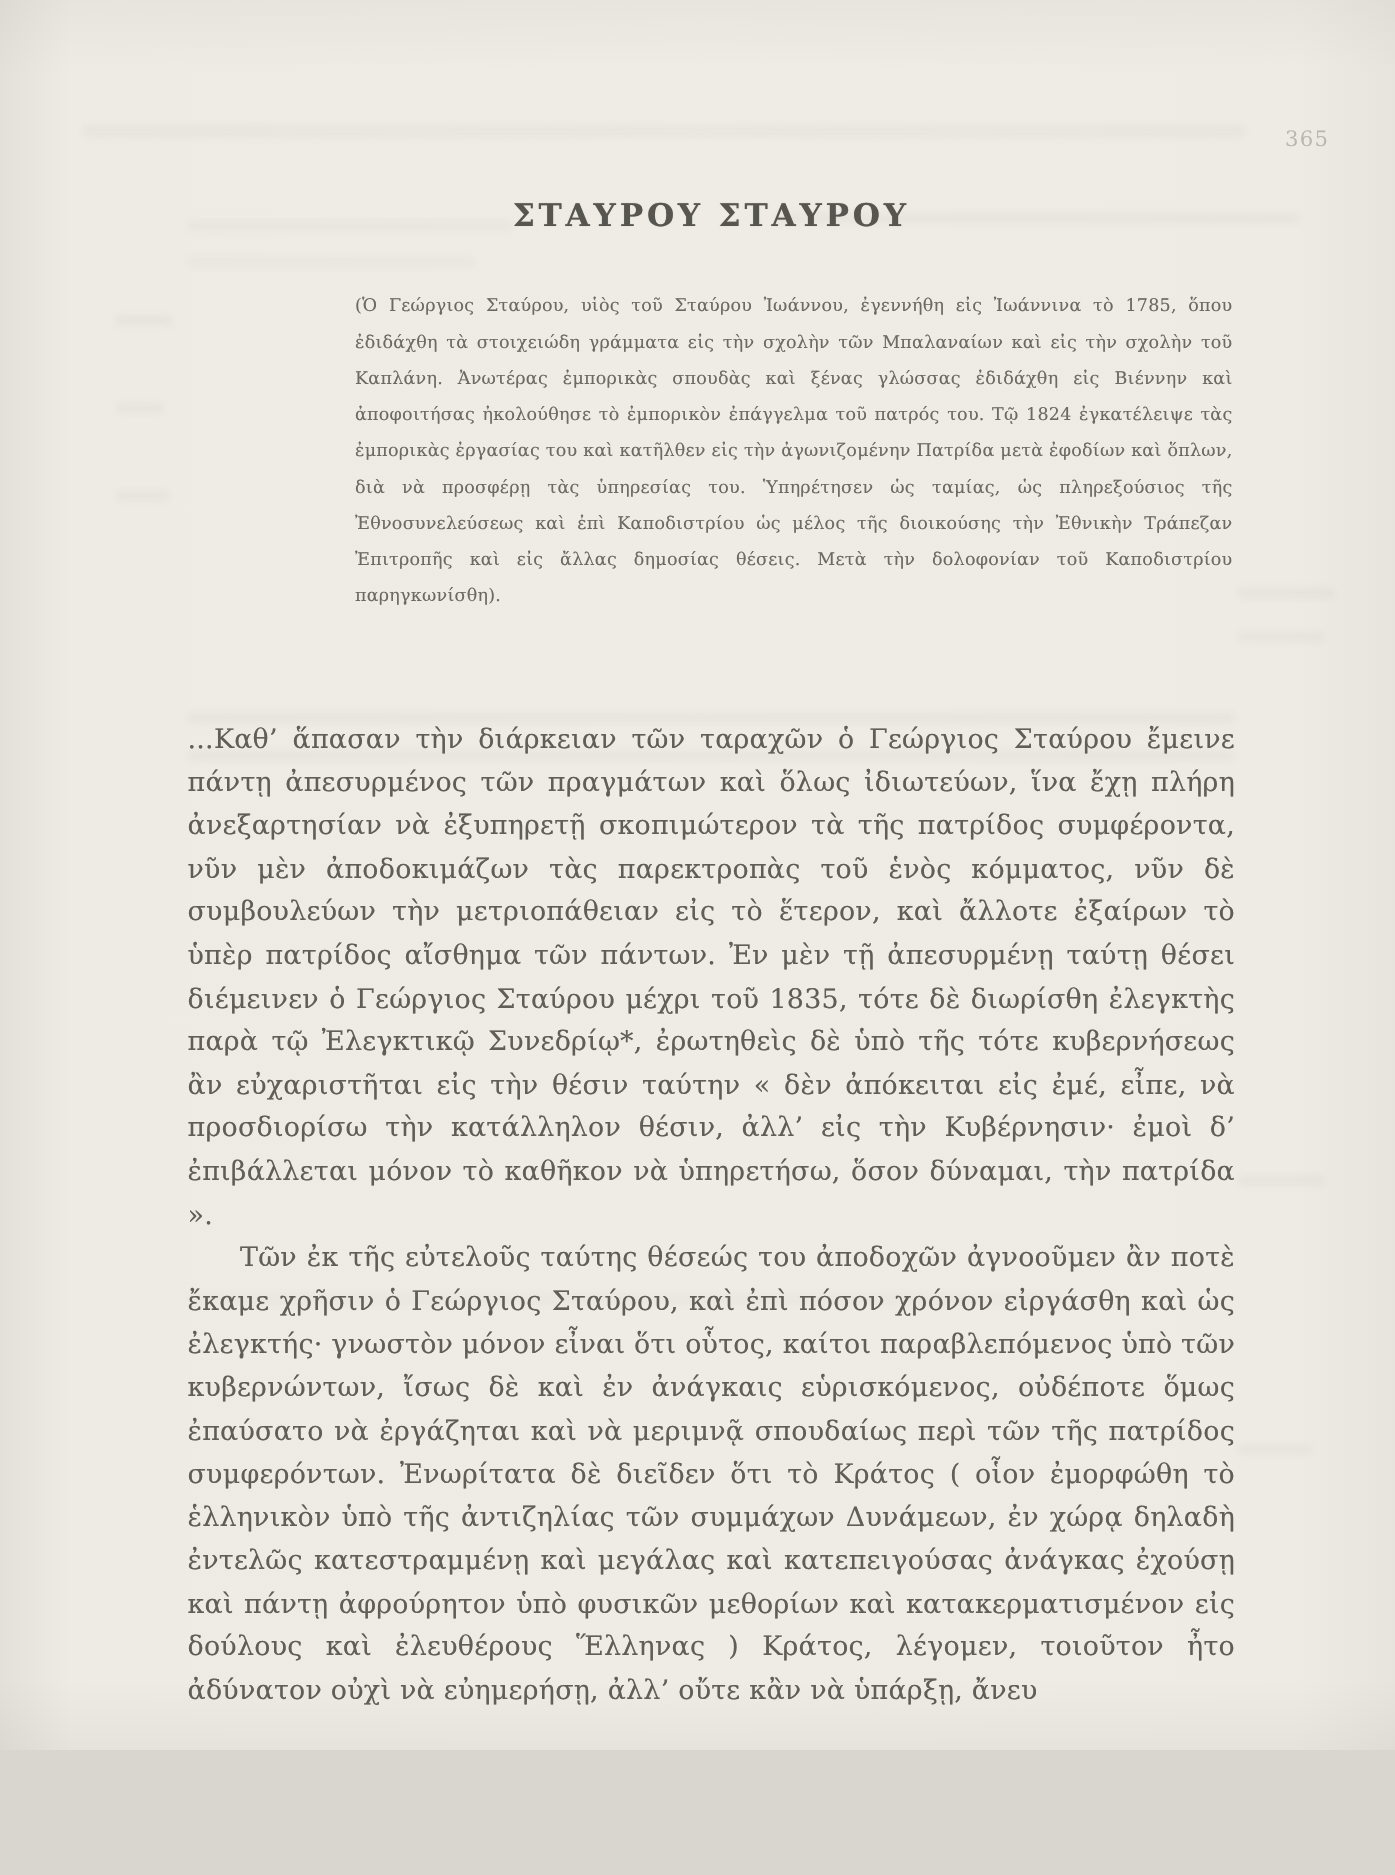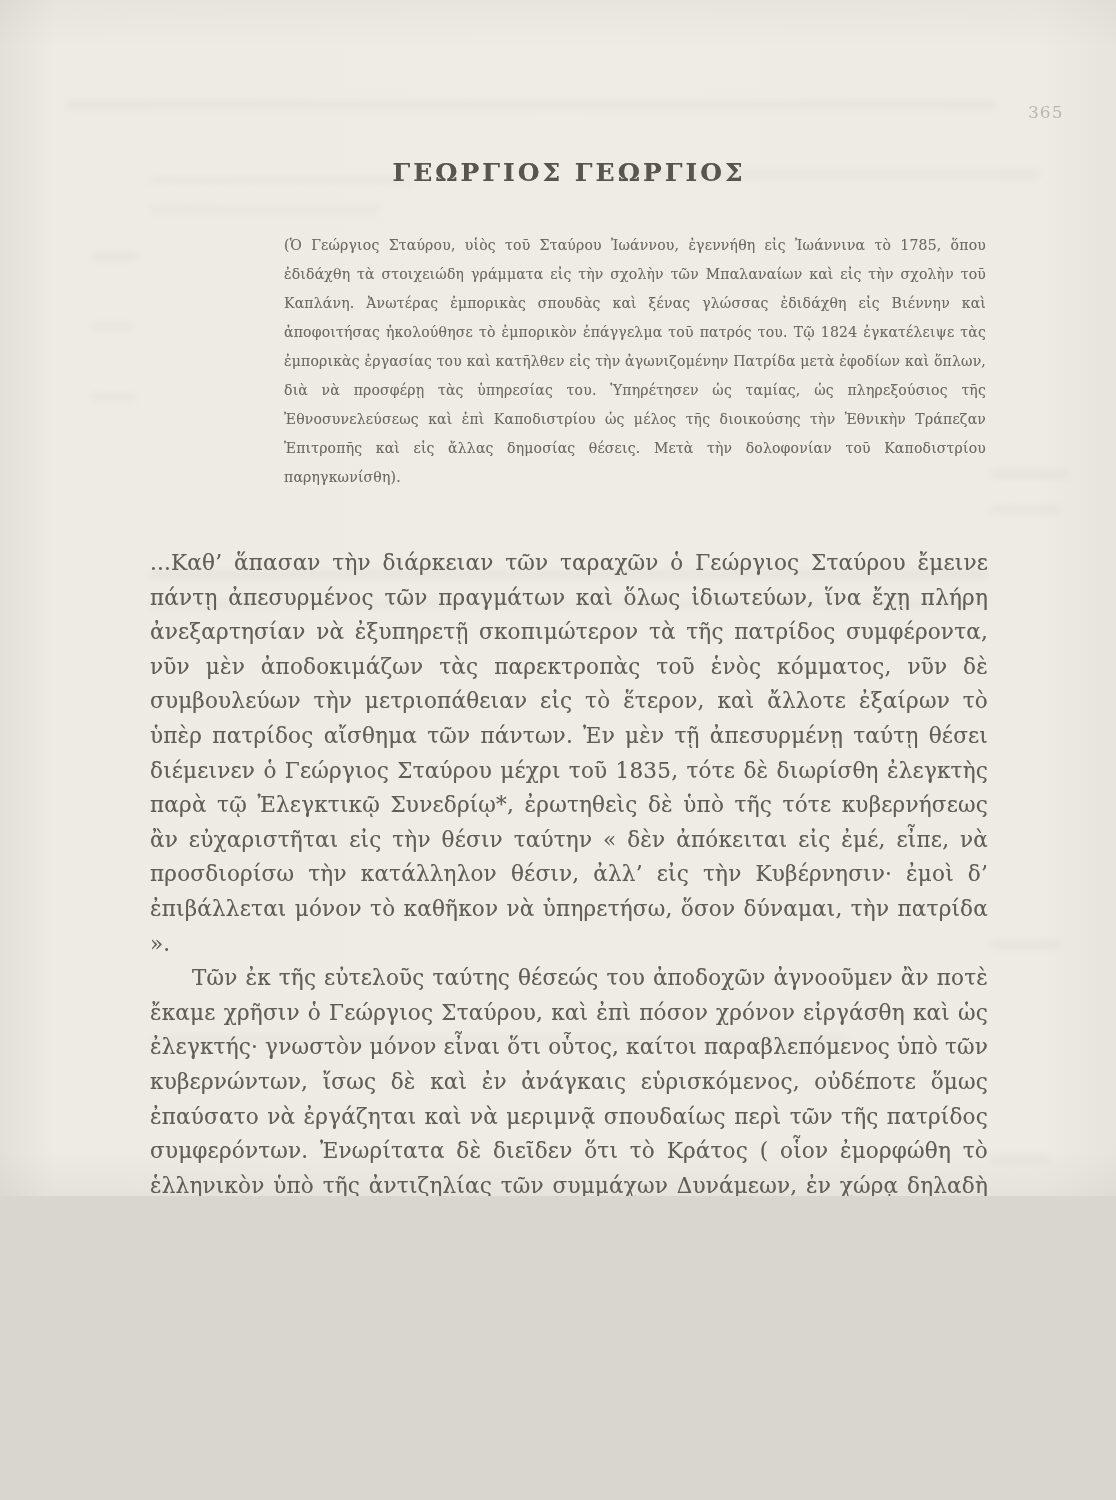--- a/index.html
+++ b/index.html
@@ -3,21 +3,21 @@
 <meta charset="utf-8">
 <style>
   html, body {
     margin: 0;
     padding: 0;
     background: #d8d6cf;
   }
   .page {
     position: relative;
     width: 1116px;
-    height: 1196px;
+    height: 1400px;
     margin: 0 auto;
     overflow: hidden;
     background:
       linear-gradient(180deg, rgba(120,115,100,0.06) 0%, rgba(120,115,100,0.0) 4%, rgba(120,115,100,0.0) 96%, rgba(120,115,100,0.07) 100%),
       linear-gradient(90deg, #e2e0d9 0%, #edebe4 5%, #eeece5 50%, #edebe4 93%, #e6e4dd 100%);
     font-family: "DejaVu Serif", "Liberation Serif", serif;
     color: #64625c;
   }
   
   .ghost {
@@ -65,21 +65,21 @@
   .body-para {
     margin: 0;
     font-size: 21.5px;
     line-height: 34.6px;
     text-align: justify;
     letter-spacing: 0.2px;
     color: #605e58;
     text-shadow: 0 0 0.5px rgba(96,94,88,0.45);
   }
   .body-para.first {
-    margin-top: 54px;
+    margin-top: 83px;
   }
   .body-para.indented {
     text-indent: 42px;
   }
 </style>
 </head>
 <body>
 
 <div class="page">
 
@@ -94,21 +94,21 @@
   <div class="ghost" style="left:990px; top:505px; width:70px;  height:9px;  opacity:0.05;"></div>
   <div class="ghost" style="left:150px; top:570px; width:838px; height:9px;  opacity:0.055;"></div>
   <div class="ghost" style="left:150px; top:600px; width:838px; height:9px;  opacity:0.05;"></div>
   <div class="ghost" style="left:990px; top:940px; width:70px;  height:9px;  opacity:0.055;"></div>
   <div class="ghost" style="left:150px; top:1035px; width:700px; height:9px; opacity:0.04;"></div>
   <div class="ghost" style="left:990px; top:1155px; width:60px; height:9px;  opacity:0.05;"></div>
 
   <div class="page-number">365</div>
 
   <div class="content">
-    <h1 class="title">ΓΕΩΡΓΙΟΣ ΓΕΩΡΓΙΟΣ</h1>
+    <h1 class="title">ΣΤΑΥΡΟΥ ΣΤΑΥΡΟΥ</h1>
 
     <p class="intro">(Ὁ Γεώργιος Σταύρου, υἱὸς τοῦ Σταύρου Ἰωάννου, ἐγεννήθη εἰς Ἰωάννινα τὸ 1785, ὅπου ἐδιδάχθη τὰ στοιχειώδη γράμματα εἰς τὴν σχολὴν τῶν Μπαλαναίων καὶ εἰς τὴν σχολὴν τοῦ Καπλάνη. Ἀνωτέρας ἐμπορικὰς σπουδὰς καὶ ξένας γλώσσας ἐδιδάχθη εἰς Βιέννην καὶ ἀποφοιτήσας ἠκολούθησε τὸ ἐμπορικὸν ἐπάγγελμα τοῦ πατρός του. Τῷ 1824 ἐγκατέλειψε τὰς ἐμπορικὰς ἐργασίας του καὶ κατῆλθεν εἰς τὴν ἀγωνιζομένην Πατρίδα μετὰ ἐφοδίων καὶ ὅπλων, διὰ νὰ προσφέρῃ τὰς ὑπηρεσίας του. Ὑπηρέτησεν ὡς ταμίας, ὡς πληρεξούσιος τῆς Ἐθνοσυνελεύσεως καὶ ἐπὶ Καποδιστρίου ὡς μέλος τῆς διοικούσης τὴν Ἐθνικὴν Τράπεζαν Ἐπιτροπῆς καὶ εἰς ἄλλας δημοσίας θέσεις. Μετὰ τὴν δολοφονίαν τοῦ Καποδιστρίου παρηγκωνίσθη).</p>
 
     <p class="body-para first">...Καθ’ ἅπασαν τὴν διάρκειαν τῶν ταραχῶν ὁ Γεώργιος Σταύρου ἔμεινε πάντῃ ἀπεσυρμένος τῶν πραγμάτων καὶ ὅλως ἰδιωτεύων, ἵνα ἔχῃ πλήρη ἀνεξαρτησίαν νὰ ἐξυπηρετῇ σκοπιμώτερον τὰ τῆς πατρίδος συμφέροντα, νῦν μὲν ἀποδοκιμάζων τὰς παρεκτροπὰς τοῦ ἑνὸς κόμματος, νῦν δὲ συμβουλεύων τὴν μετριοπάθειαν εἰς τὸ ἕτερον, καὶ ἄλλοτε ἐξαίρων τὸ ὑπὲρ πατρίδος αἴσθημα τῶν πάντων. Ἐν μὲν τῇ ἀπεσυρμένῃ ταύτῃ θέσει διέμεινεν ὁ Γεώργιος Σταύρου μέχρι τοῦ 1835, τότε δὲ διωρίσθη ἐλεγκτὴς παρὰ τῷ Ἐλεγκτικῷ Συνεδρίῳ*, ἐρωτηθεὶς δὲ ὑπὸ τῆς τότε κυβερνήσεως ἂν εὐχαριστῆται εἰς τὴν θέσιν ταύτην « δὲν ἀπόκειται εἰς ἐμέ, εἶπε, νὰ προσδιορίσω τὴν κατάλληλον θέσιν, ἀλλ’ εἰς τὴν Κυβέρνησιν· ἐμοὶ δ’ ἐπιβάλλεται μόνον τὸ καθῆκον νὰ ὑπηρετήσω, ὅσον δύναμαι, τὴν πατρίδα ».</p>
 
     <p class="body-para indented">Τῶν ἐκ τῆς εὐτελοῦς ταύτης θέσεώς του ἀποδοχῶν ἀγνοοῦμεν ἂν ποτὲ ἔκαμε χρῆσιν ὁ Γεώργιος Σταύρου, καὶ ἐπὶ πόσον χρόνον εἰργάσθη καὶ ὡς ἐλεγκτής· γνωστὸν μόνον εἶναι ὅτι οὗτος, καίτοι παραβλεπόμενος ὑπὸ τῶν κυβερνώντων, ἴσως δὲ καὶ ἐν ἀνάγκαις εὑρισκόμενος, οὐδέποτε ὅμως ἐπαύσατο νὰ ἐργάζηται καὶ νὰ μεριμνᾷ σπουδαίως περὶ τῶν τῆς πατρίδος συμφερόντων. Ἐνωρίτατα δὲ διεῖδεν ὅτι τὸ Κράτος ( οἷον ἐμορφώθη τὸ ἑλληνικὸν ὑπὸ τῆς ἀντιζηλίας τῶν συμμάχων Δυνάμεων, ἐν χώρᾳ δηλαδὴ ἐντελῶς κατεστραμμένῃ καὶ μεγάλας καὶ κατεπειγούσας ἀνάγκας ἐχούσῃ καὶ πάντῃ ἀφρούρητον ὑπὸ φυσικῶν μεθορίων καὶ κατακερματισμένον εἰς δούλους καὶ ἐλευθέρους Ἕλληνας ) Κράτος, λέγομεν, τοιοῦτον ἦτο ἀδύνατον οὐχὶ νὰ εὐημερήσῃ, ἀλλ’ οὔτε κἂν νὰ ὑπάρξῃ, ἄνευ</p>
   </div>
 
 </div>
 

